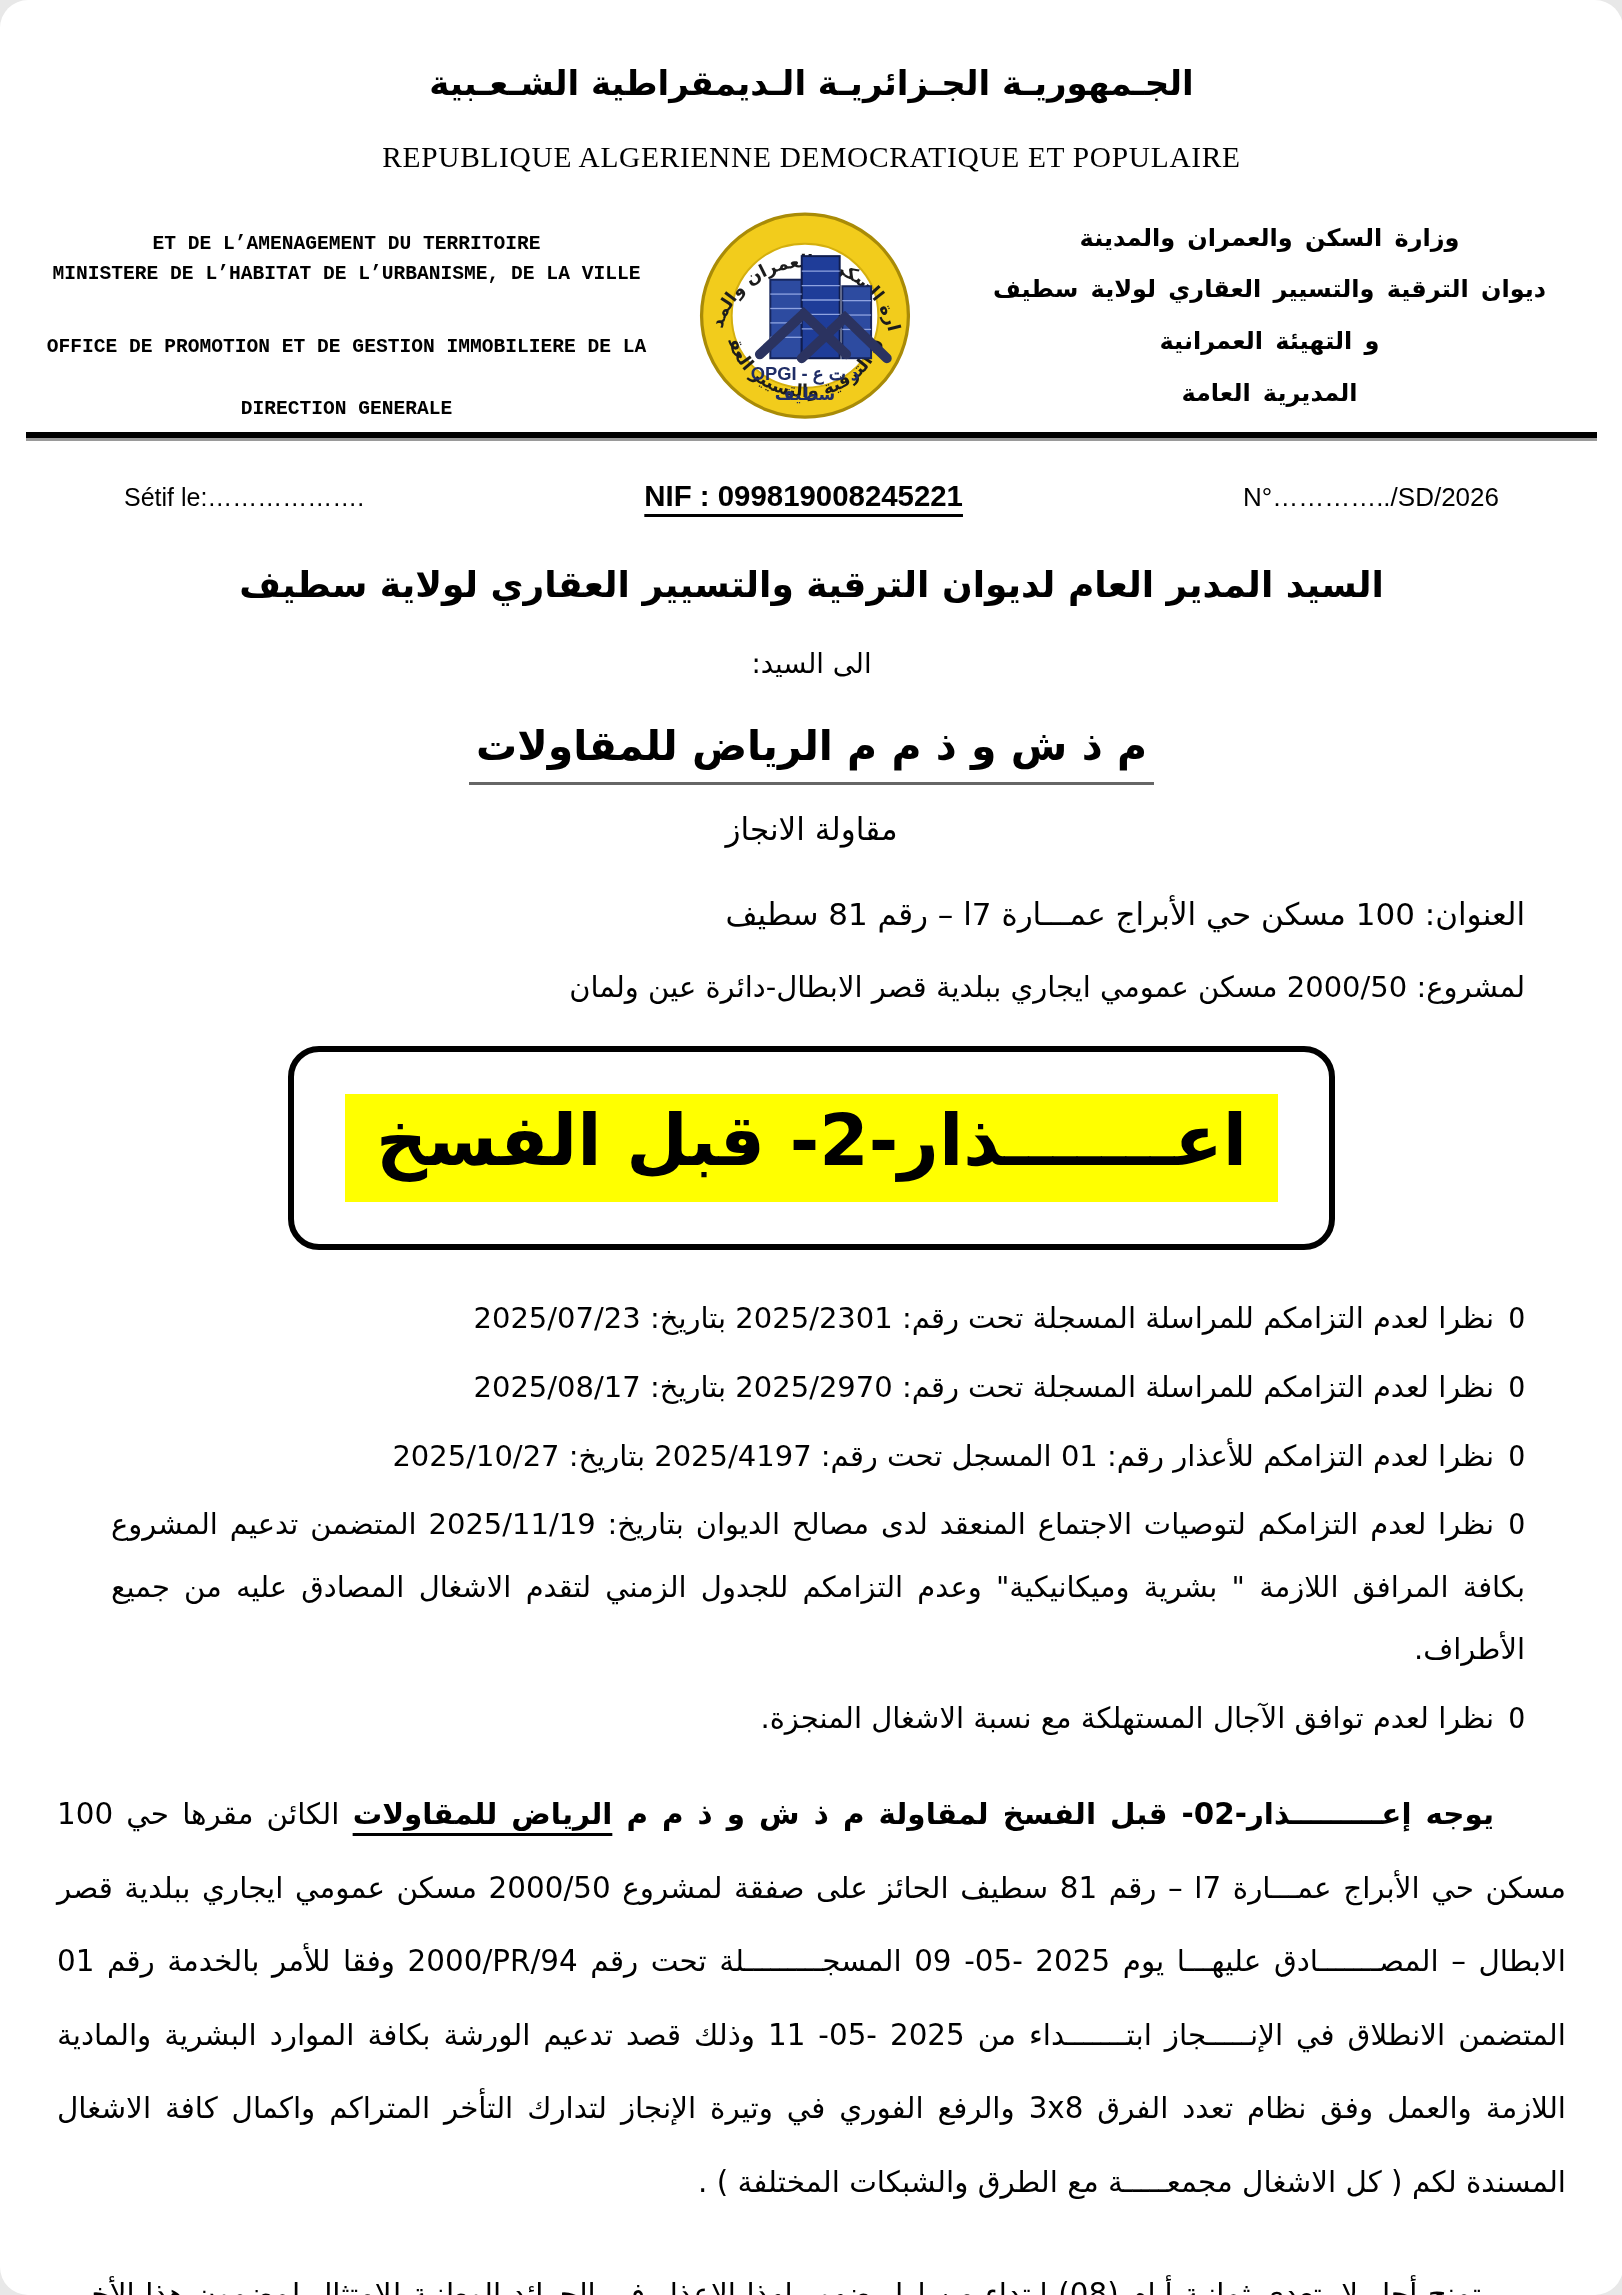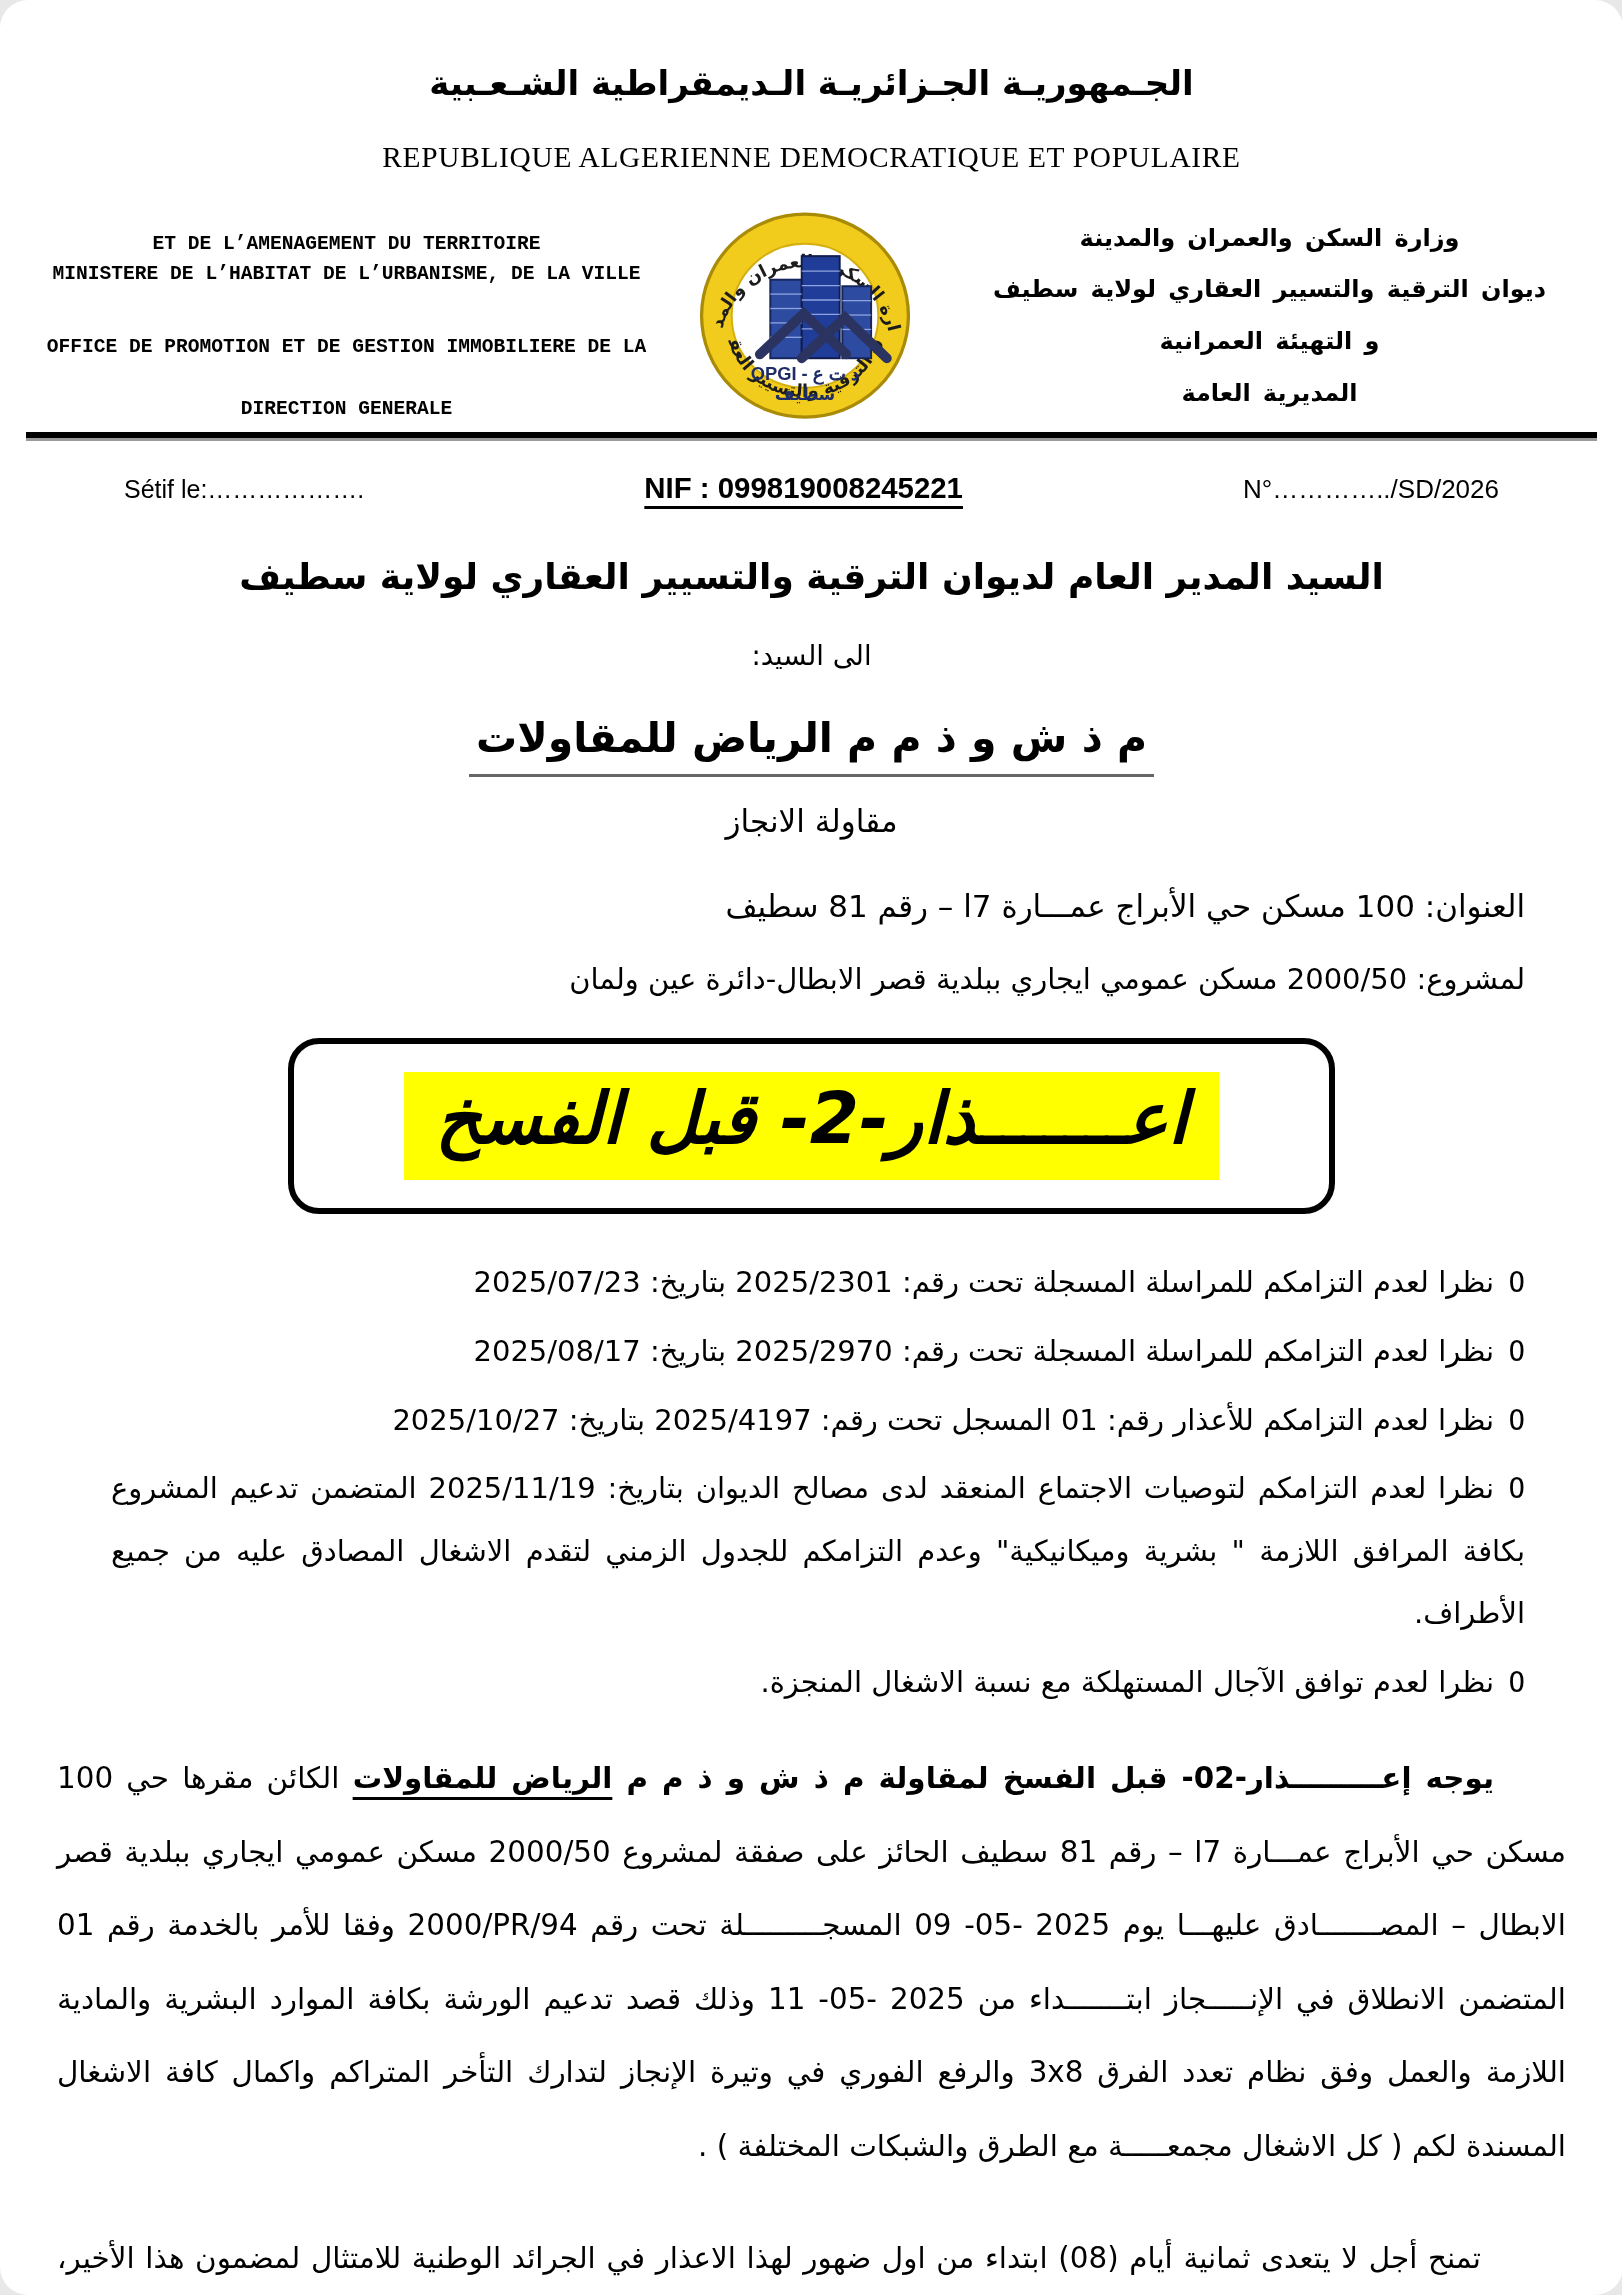--- a/index.html
+++ b/index.html
@@ -21,36 +21,36 @@
   .hdr-left .grp2 { margin-top:43px; }
   .hdr-left .grp3 { margin-top:31px; }
   .hdr-center { width:275px; display:flex; justify-content:center; }
   .hdr-right {
     flex:1; direction:rtl; text-align:center; font-weight:bold;
     font-size:24px; line-height:2.15; padding-top:3.9px; word-spacing:3.9px;
   }
   
   .divider { height:9.8px; background:#000; margin-top:6.5px; border-bottom:3.3px solid #9a9a9a; }
   
-  .ref-row { display:flex; justify-content:space-between; align-items:baseline; margin-top:30px; padding:0 98px; font-family:"Liberation Sans", sans-serif; }
+  .ref-row { display:flex; justify-content:space-between; align-items:baseline; margin-top:38px; padding:0 98px; font-family:"Liberation Sans", sans-serif; }
   .ref-left { font-size:25px; }
   .ref-nif { font-size:29.4px; font-weight:bold; text-decoration:underline; text-decoration-thickness:3.3px; text-underline-offset:7.9px; }
   .ref-num { font-size:26px; }
   
   .to-line { text-align:center; direction:rtl; font-size:36px; font-weight:bold; margin-top:51px; }
   .to-label { text-align:center; direction:rtl; font-size:27.5px; margin-top:42px; }
   .company { text-align:center; direction:rtl; margin-top:43px; }
   .company span { font-size:41px; font-weight:bold; display:inline-block; border-bottom:3.3px solid #666; padding:0 6.5px 11.8px 6.5px; }
   .role { text-align:center; direction:rtl; font-size:31px; margin-top:26px; }
   .addr-line { direction:rtl; text-align:right; padding-right:72px; font-size:31px; margin-top:49px; }
   .proj-line { direction:rtl; text-align:right; padding-right:72px; font-size:29px; margin-top:38px; }
   
   .notice-box {
     width:1047px; margin:42px auto 0 auto; border:6.5px solid #000; border-radius:31px;
-    padding:28px 39px; text-align:center;font-style:italic;
+    padding:42px 39px; text-align:center;
   }
   .notice-box .hl {
     display:inline-block; background:#ffff00; direction:rtl;
     font-size:71px; font-weight:bold; padding:5.2px 31px 19.6px 31px; letter-spacing:1.3px;
   }
   
   .bullets { direction:rtl; margin-top:37px; padding:0 72px 0 85px; font-size:29px; line-height:2.15; text-align:justify; }
   .bullet { margin-top:6.5px; }
   .bullet .marker { font-family:"DejaVu Sans Mono", monospace; font-size:27.5px; margin-left:14.4px; }
   

